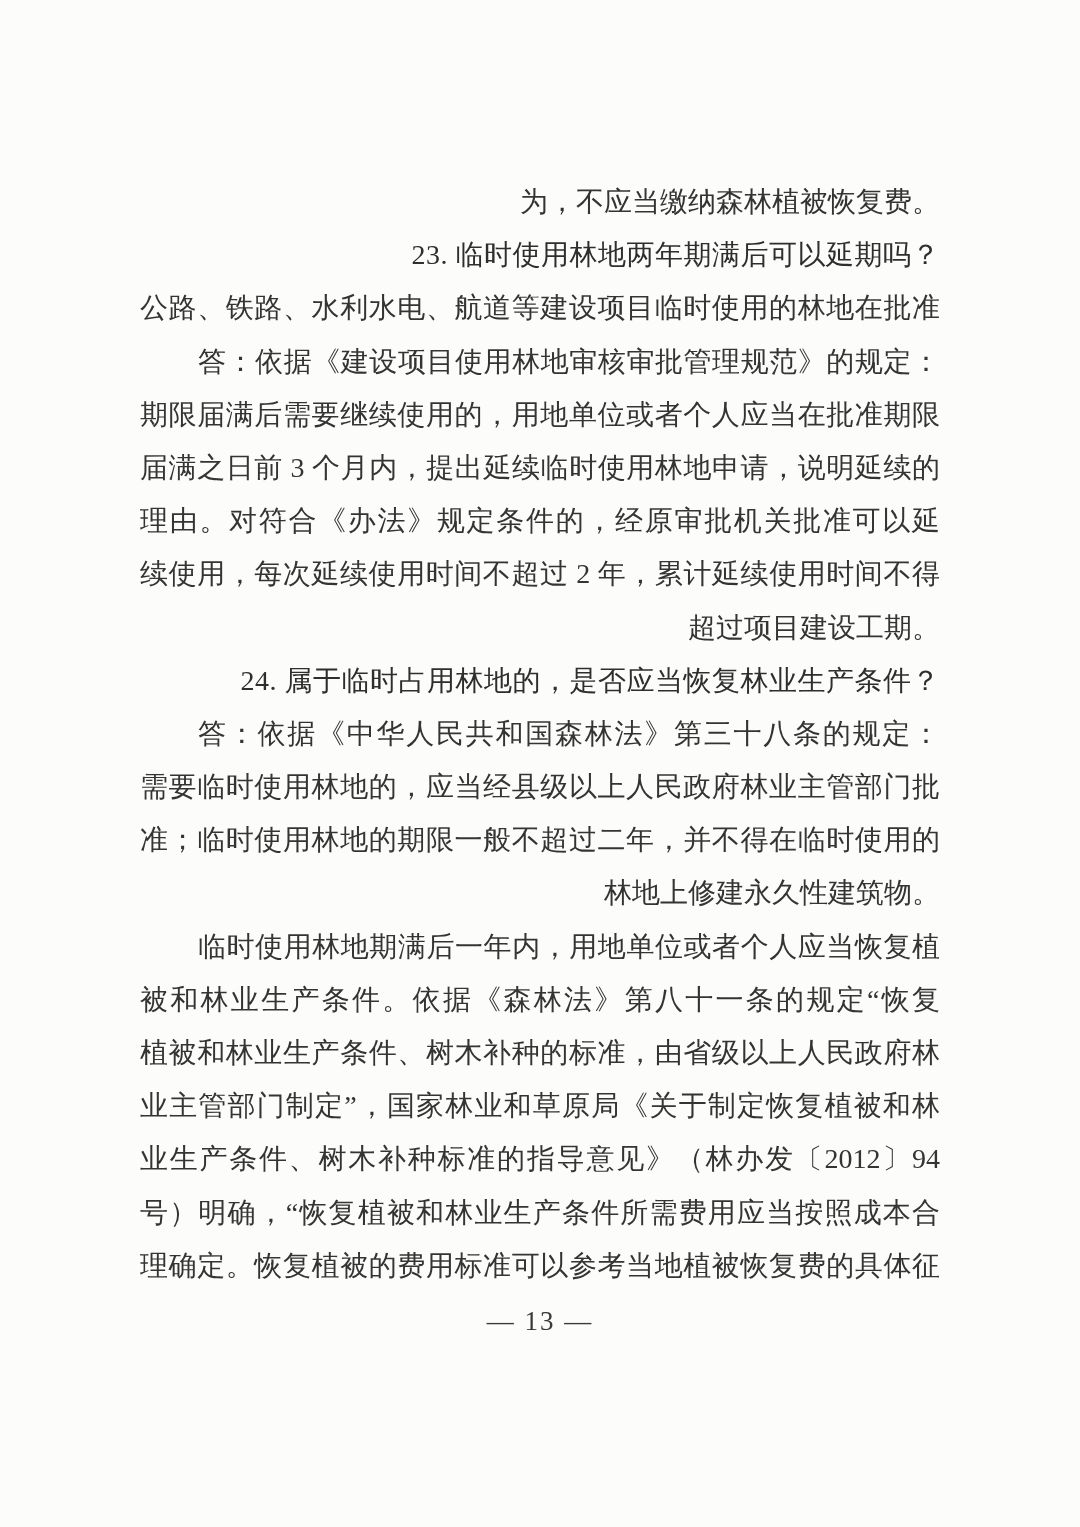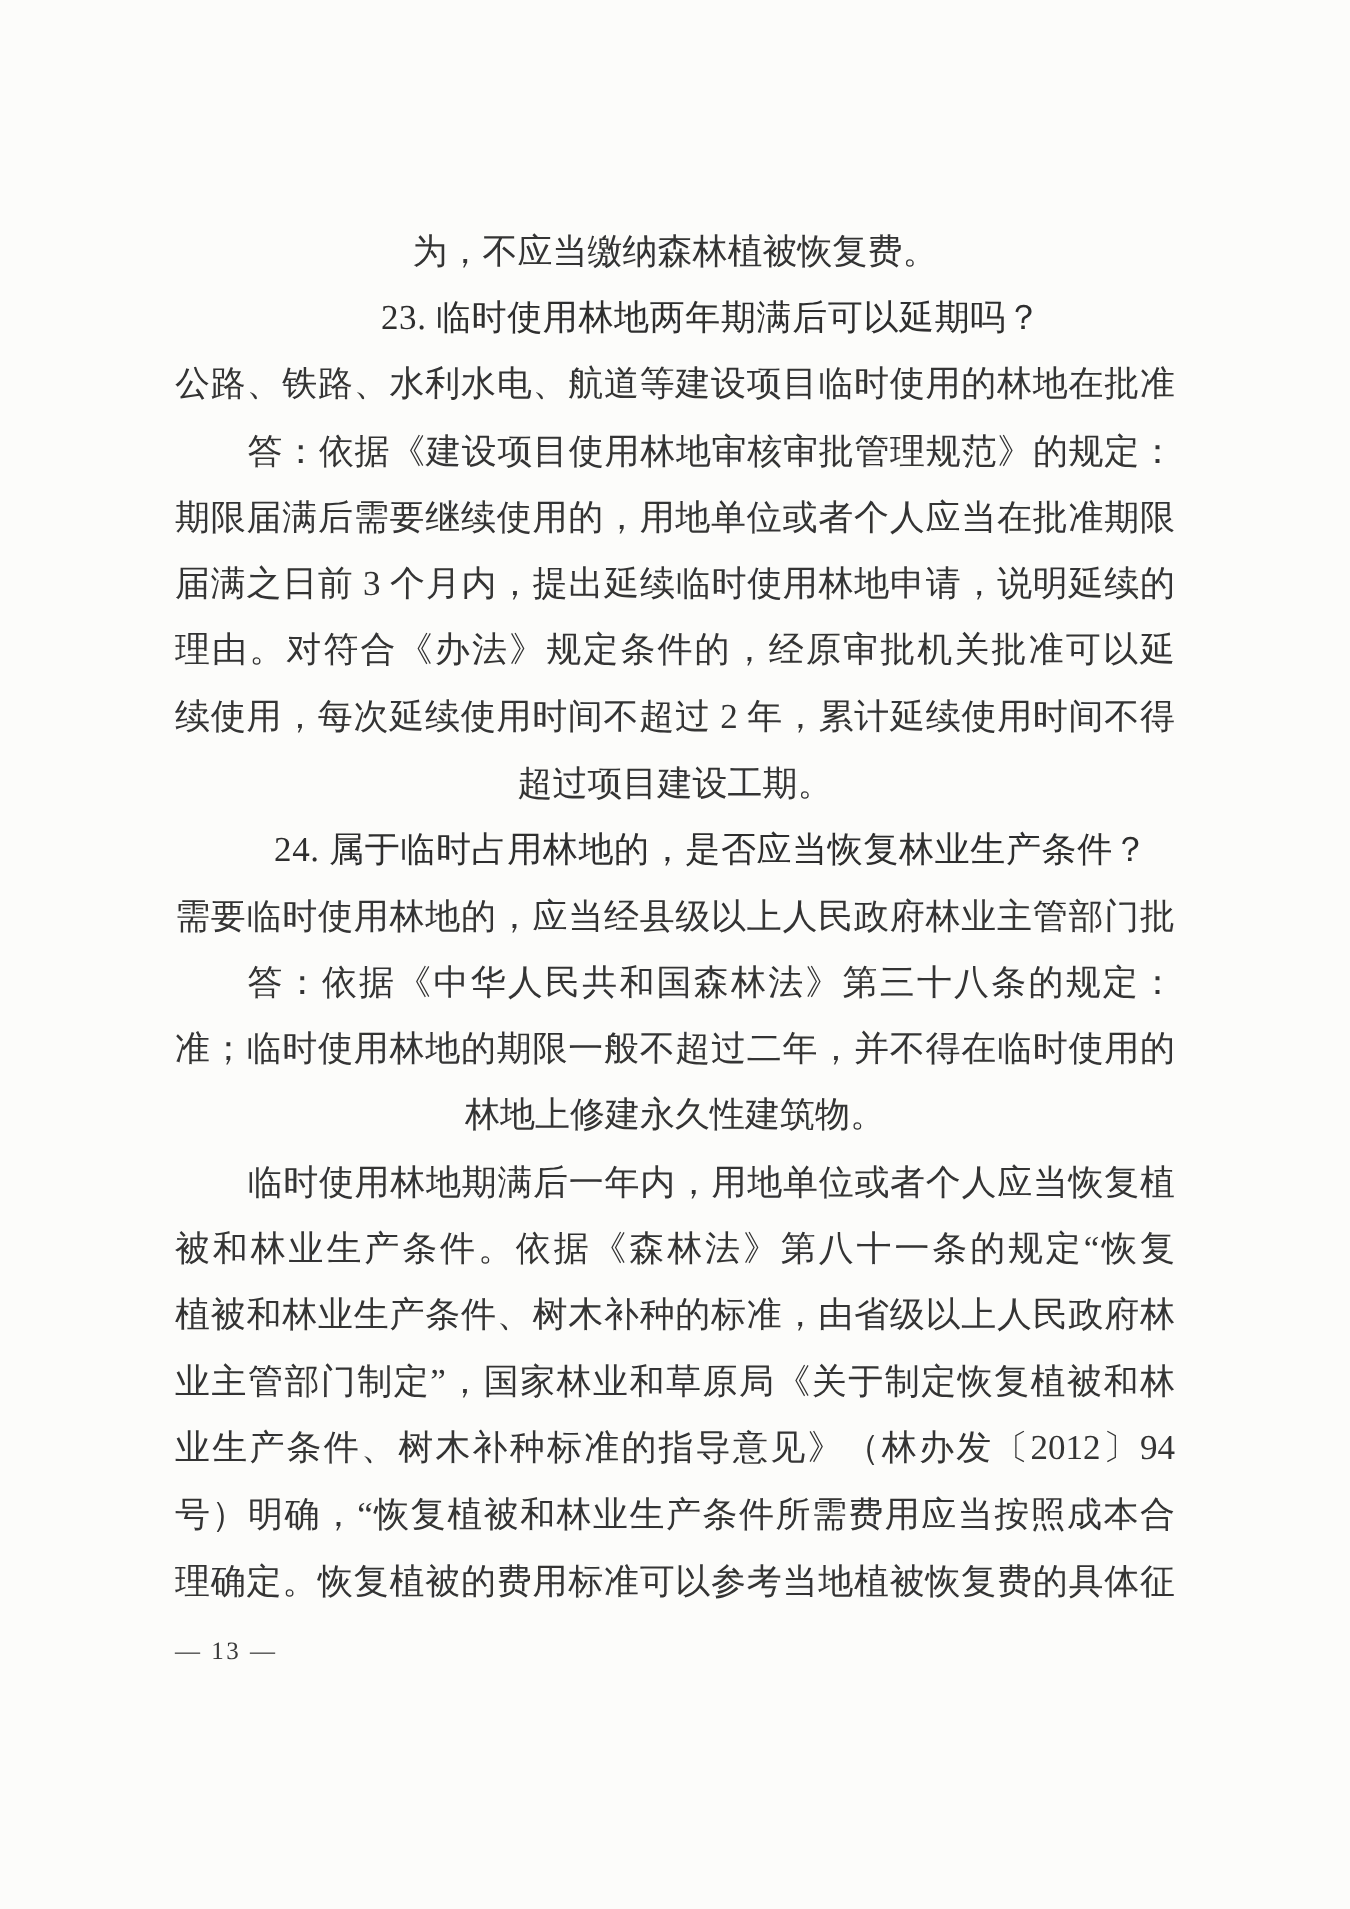--- a/index.html
+++ b/index.html
@@ -19,43 +19,43 @@
   .text-block {
     position: absolute;
     left: 140px;
     top: 175px;
     width: 800px;
   }
   .line {
     height: 53.2px;
     line-height: 53.2px;
     font-size: 28px;
-    text-align: center;
+    text-align: right;
     white-space: nowrap;
   }
   .just {
     white-space: normal;
     text-align: justify;
     text-align-last: justify;
     text-justify: inter-character;
   }
   .indent {
     text-indent: 58px;
   }
   .head {
     font-weight: 400;
     letter-spacing: 0.5px;
     color: #2e2e2e;
   }
   .pgnum {
     margin-top: 3px;
     height: 53px;
     line-height: 53px;
-    font-size: 20px;
-    text-align: left;
+    font-size: 27px;
+    text-align: center;
     letter-spacing: 2px;
     white-space: nowrap;
     color: #3a3a3a;
   }
 </style>
 </head>
 <body>
 
 <div class="page">
   <div class="text-block">
@@ -67,22 +67,22 @@
     <div class="line just">公路、铁路、水利水电、航道等建设项目临时使用的林地在批准</div>
     <div class="line indent just">答：依据《建设项目使用林地审核审批管理规范》的规定：</div>
     <div class="line just">期限届满后需要继续使用的，用地单位或者个人应当在批准期限</div>
     <div class="line just">届满之日前 3 个月内，提出延续临时使用林地申请，说明延续的</div>
     <div class="line just">理由。对符合《办法》规定条件的，经原审批机关批准可以延</div>
     <div class="line just">续使用，每次延续使用时间不超过 2 年，累计延续使用时间不得</div>
     <div class="line">超过项目建设工期。</div>
 
     <div class="line indent head">24. 属于临时占用林地的，是否应当恢复林业生产条件？</div>
 
+    <div class="line indent just">答：依据《中华人民共和国森林法》第三十八条的规定：</div>
     <div class="line just">需要临时使用林地的，应当经县级以上人民政府林业主管部门批</div>
-    <div class="line indent just">答：依据《中华人民共和国森林法》第三十八条的规定：</div>
     <div class="line just">准；临时使用林地的期限一般不超过二年，并不得在临时使用的</div>
     <div class="line">林地上修建永久性建筑物。</div>
 
     <div class="line indent just">临时使用林地期满后一年内，用地单位或者个人应当恢复植</div>
     <div class="line just">被和林业生产条件。依据《森林法》第八十一条的规定“恢复</div>
     <div class="line just">植被和林业生产条件、树木补种的标准，由省级以上人民政府林</div>
     <div class="line just">业主管部门制定”，国家林业和草原局《关于制定恢复植被和林</div>
     <div class="line just">业生产条件、树木补种标准的指导意见》（林办发〔2012〕94</div>
     <div class="line just">号）明确，“恢复植被和林业生产条件所需费用应当按照成本合</div>
     <div class="line just">理确定。恢复植被的费用标准可以参考当地植被恢复费的具体征</div>

